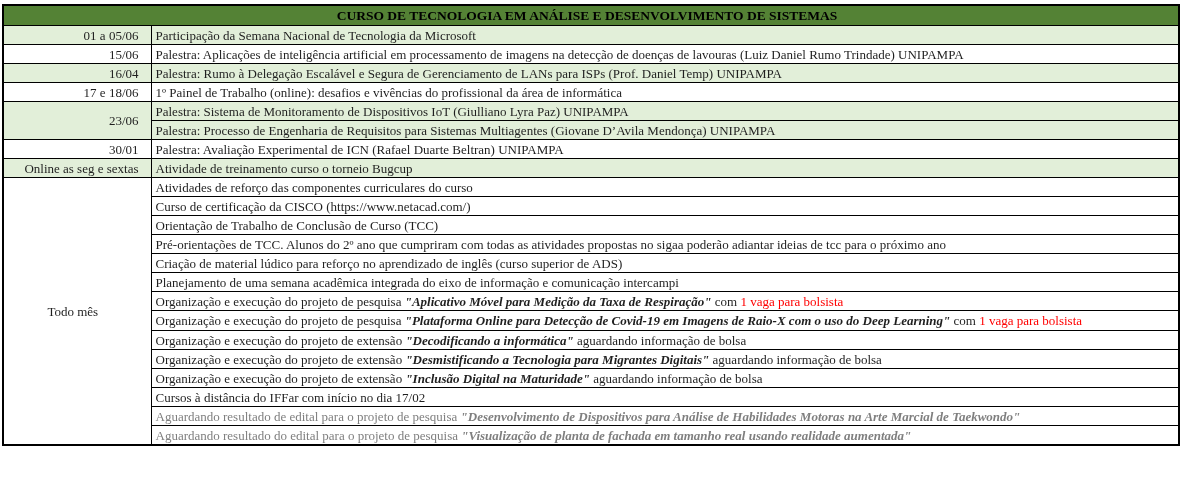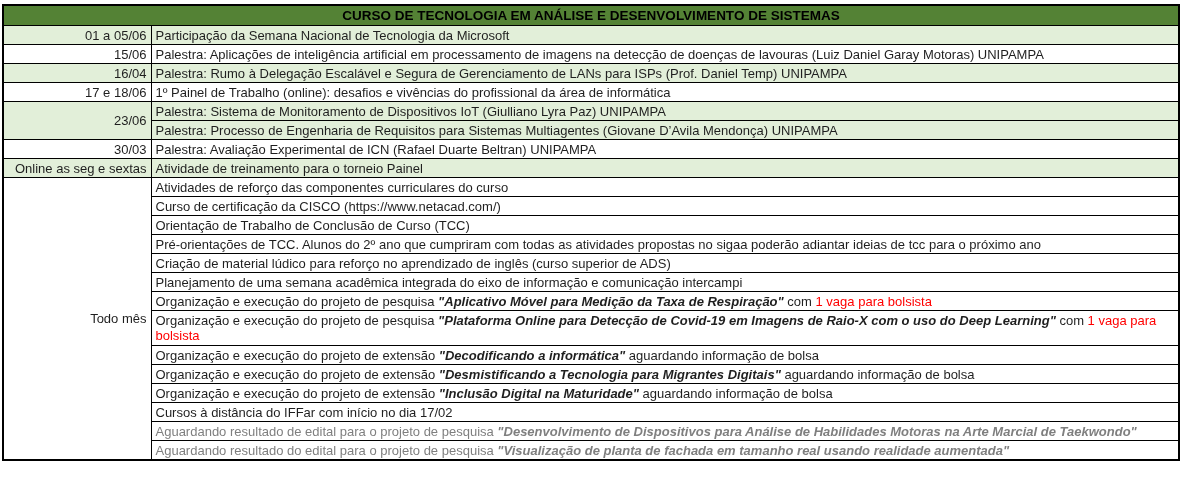--- a/index.html
+++ b/index.html
@@ -19,39 +19,40 @@
     border-collapse: collapse;
     table-layout: fixed;
     width: 1178px;
     margin: 4px 0 0 2px;
     border: 2px solid var(--border, #000);
   }
   col.col-date { width: 148px; }
   td {
     border: 1px solid var(--border, #000);
     height: 18px;
-    padding: 0 4px 0 4px;
+    padding: 0 12px 0 4px;
     font-size: 13px;
     line-height: 15px;
     color: var(--text, #1f1f1f);
     vertical-align: middle;
     overflow: hidden;
     white-space: nowrap;
+    font-family: Liberation Serif, serif;
   }
   td.title-cell {
     background: var(--header-bg, #548235);
     font-weight: bold;
     text-align: center;
     font-size: 13.5px;
     height: 19px;
     color: #000;
   }
   td.green { background: var(--row-green, #e2efd9); }
   td.date-cell { padding-left: 3px; text-align: right; }
-  td.date-cell.center { }
+  td.date-cell.center { text-align: center; }
   td.content-cell.wrap {
     white-space: normal;
     height: auto;
     min-height: 36px;
     padding-top: 2px;
     padding-bottom: 2px;
   }
   .seg { }
   .seg-bi { font-weight: bold; font-style: italic; }
   .seg-r  { color: var(--red, #ff0000); text-align: center; }
@@ -70,44 +71,44 @@
     <tbody id="rows">
       <tr>
         <td colspan="2" class="title-cell">CURSO DE TECNOLOGIA EM ANÁLISE E DESENVOLVIMENTO DE SISTEMAS</td>
       </tr>
     <tr>
           <td class="date-cell green">01 a 05/06</td>
           <td class="content-cell green"><span class="seg">Participação da Semana Nacional de Tecnologia da Microsoft</span></td>
         </tr>
         <tr>
           <td class="date-cell">15/06</td>
-          <td class="content-cell"><span class="seg">Palestra: Aplicações de inteligência artificial em processamento de imagens na detecção de doenças de lavouras (Luiz Daniel Garay Motoras) UNIPAMPA</span></td>
+          <td class="content-cell"><span class="seg">Palestra: Aplicações de inteligência artificial em processamento de imagens na detecção de doenças de lavouras (Luiz Daniel Rumo Trindade) UNIPAMPA</span></td>
         </tr>
         <tr>
           <td class="date-cell green">16/04</td>
           <td class="content-cell green"><span class="seg">Palestra: Rumo à Delegação Escalável e Segura de Gerenciamento de LANs para ISPs (Prof. Daniel Temp) UNIPAMPA</span></td>
         </tr>
         <tr>
           <td class="date-cell">17 e 18/06</td>
           <td class="content-cell"><span class="seg">1º Painel de Trabalho (online): desafios e vivências do profissional da área de informática</span></td>
         </tr>
         <tr>
           <td class="date-cell green" rowspan="2">23/06</td>
           <td class="content-cell green"><span class="seg">Palestra: Sistema de Monitoramento de Dispositivos IoT (Giulliano Lyra Paz) UNIPAMPA</span></td>
         </tr>
         <tr>
           <td class="content-cell green"><span class="seg">Palestra: Processo de Engenharia de Requisitos para Sistemas Multiagentes (Giovane D’Avila Mendonça) UNIPAMPA</span></td>
         </tr>
         <tr>
-          <td class="date-cell">30/03</td>
+          <td class="date-cell">30/01</td>
           <td class="content-cell"><span class="seg">Palestra: Avaliação Experimental de ICN (Rafael Duarte Beltran) UNIPAMPA</span></td>
         </tr>
         <tr>
           <td class="date-cell green">Online as seg e sextas</td>
-          <td class="content-cell green"><span class="seg">Atividade de treinamento para o torneio Painel</span></td>
+          <td class="content-cell green"><span class="seg">Atividade de treinamento curso o torneio Bugcup</span></td>
         </tr>
         <tr>
           <td class="date-cell center" rowspan="14">Todo mês</td>
           <td class="content-cell"><span class="seg">Atividades de reforço das componentes curriculares do curso</span></td>
         </tr>
         <tr>
           <td class="content-cell"><span class="seg">Curso de certificação da CISCO (https://www.netacad.com/)</span></td>
         </tr>
         <tr>
           <td class="content-cell"><span class="seg">Orientação de Trabalho de Conclusão de Curso (TCC)</span></td>

